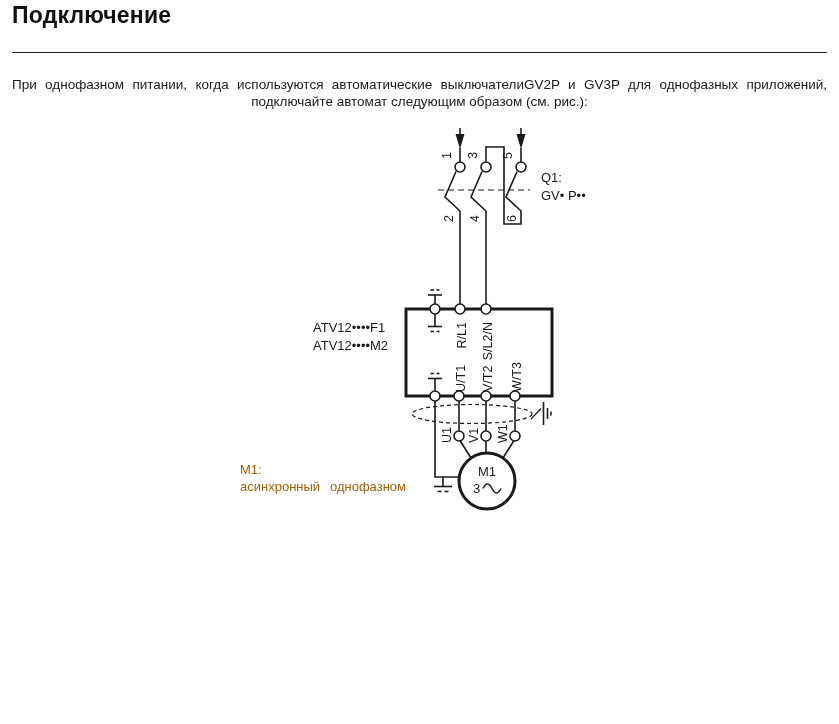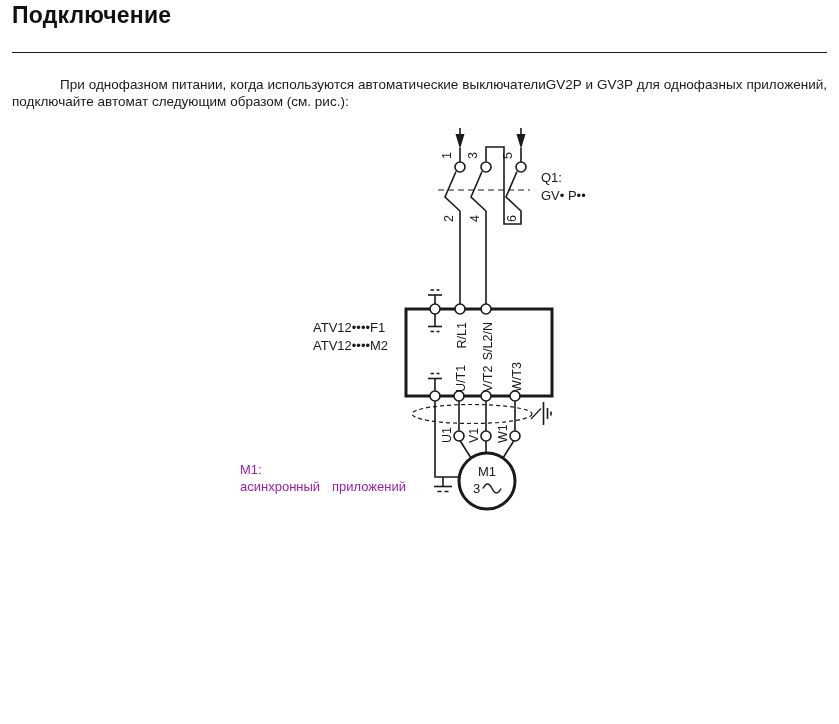--- a/index.html
+++ b/index.html
@@ -16,26 +16,26 @@
     font-size:23px;font-weight:bold;letter-spacing:0.2px;color:#111;
   }
   .rule{
     position:absolute;left:12px;right:12px;top:52px;
     border-top:1.5px solid #1a1a1a;height:0;
   }
   .intro{
     position:absolute;left:12px;right:12px;top:76px;margin:0;
     font-size:13.5px;line-height:17px;color:#1a1a1a;
   }
-  .intro .l1{text-align:justify;text-align-last:justify;margin-left:48px;}
-  .intro .l2{text-align:left;}
+  .intro .l1{text-align:justify;text-align-last:justify;}
+  .intro .l2{text-align:center;}
   .diagram-svg{position:absolute;left:0;top:0;}
   .motor-caption{
     position:absolute;left:240px;top:461px;width:166px;
-    font-size:13px;line-height:17px;color:#a21caf;
+    font-size:13px;line-height:17px;color:#a16207;
   }
   .motor-caption .jl{text-align:justify;text-align-last:justify;}
   svg text{
     font-family:"Liberation Sans",sans-serif;
     fill:#1a1a1a;
   }
   .lbl12{font-size:12.5px;}
   .lbl13{font-size:13px;}
 </style>
 </head>
@@ -183,16 +183,16 @@
     </g>
 
     <g class="lbl13">
       <text x="487" y="476" text-anchor="middle">M1</text>
       <text x="473" y="492.5">3</text>
     </g>
   </svg>
 
   <div class="motor-caption">
     <div>M1:</div>
-    <div class="jl">асинхронный приложений</div>
+    <div class="jl">асинхронный однофазном</div>
   </div>
 
 </div>
 
 </body></html>

